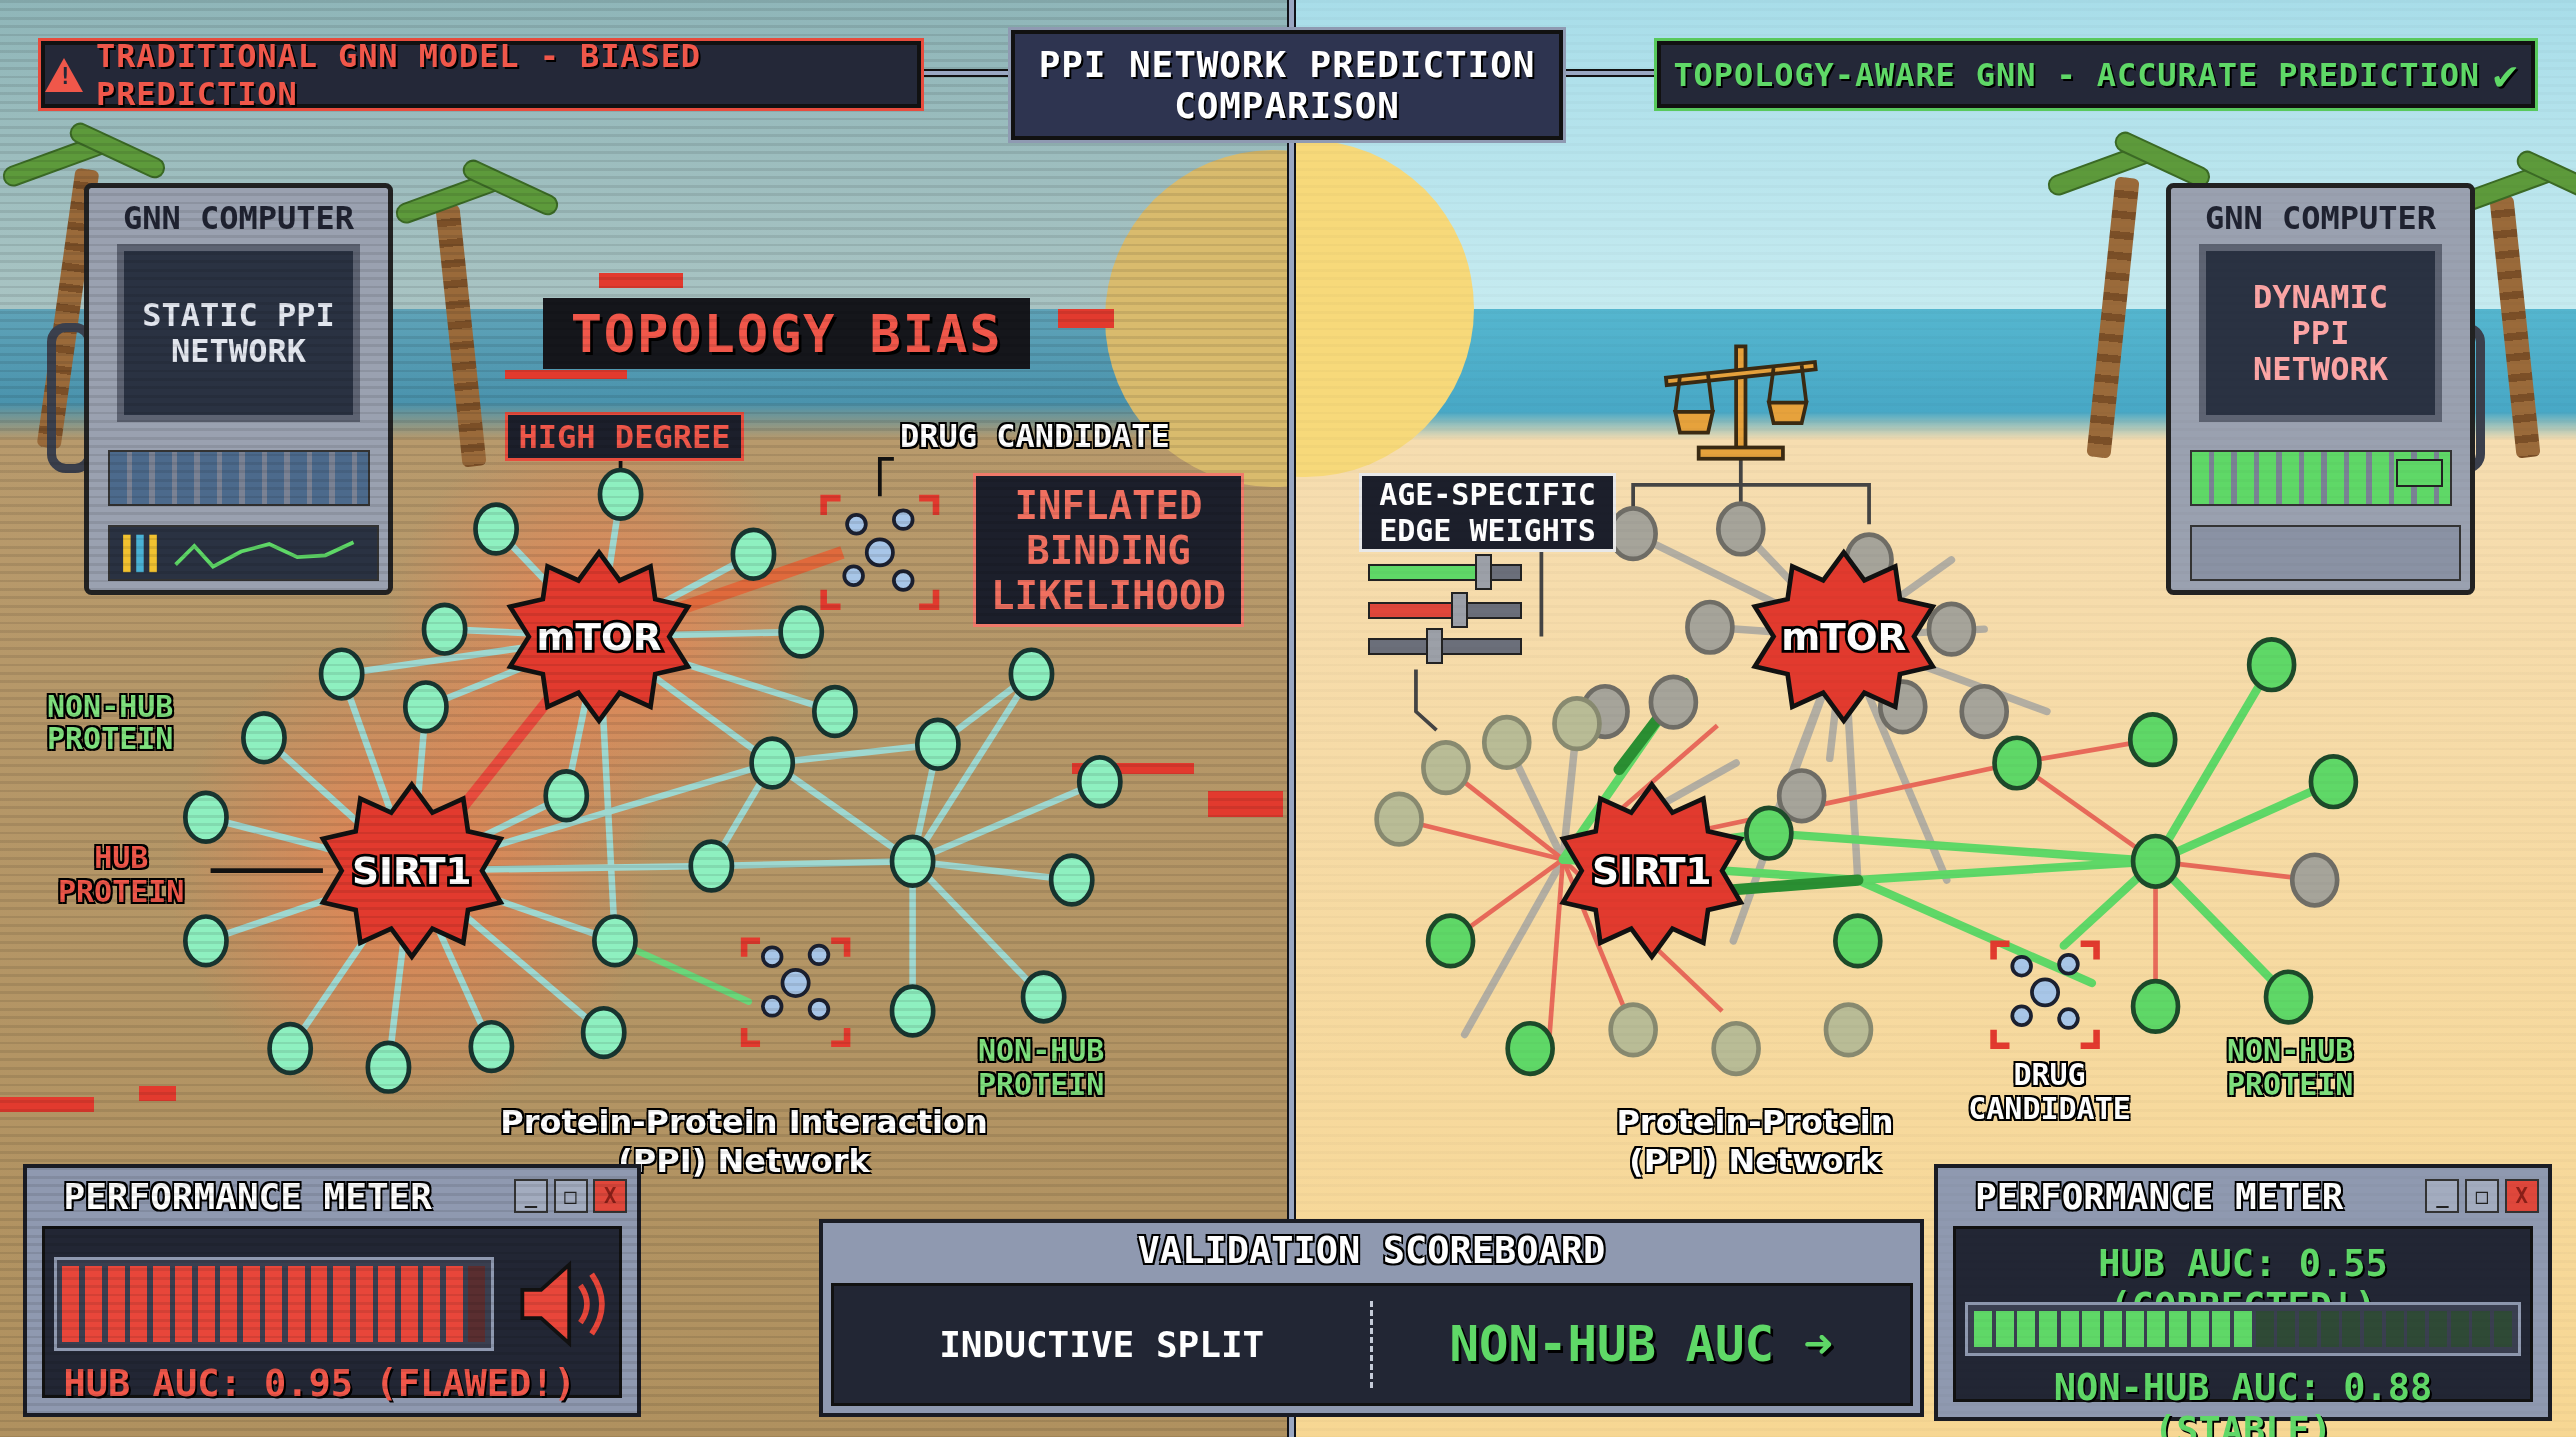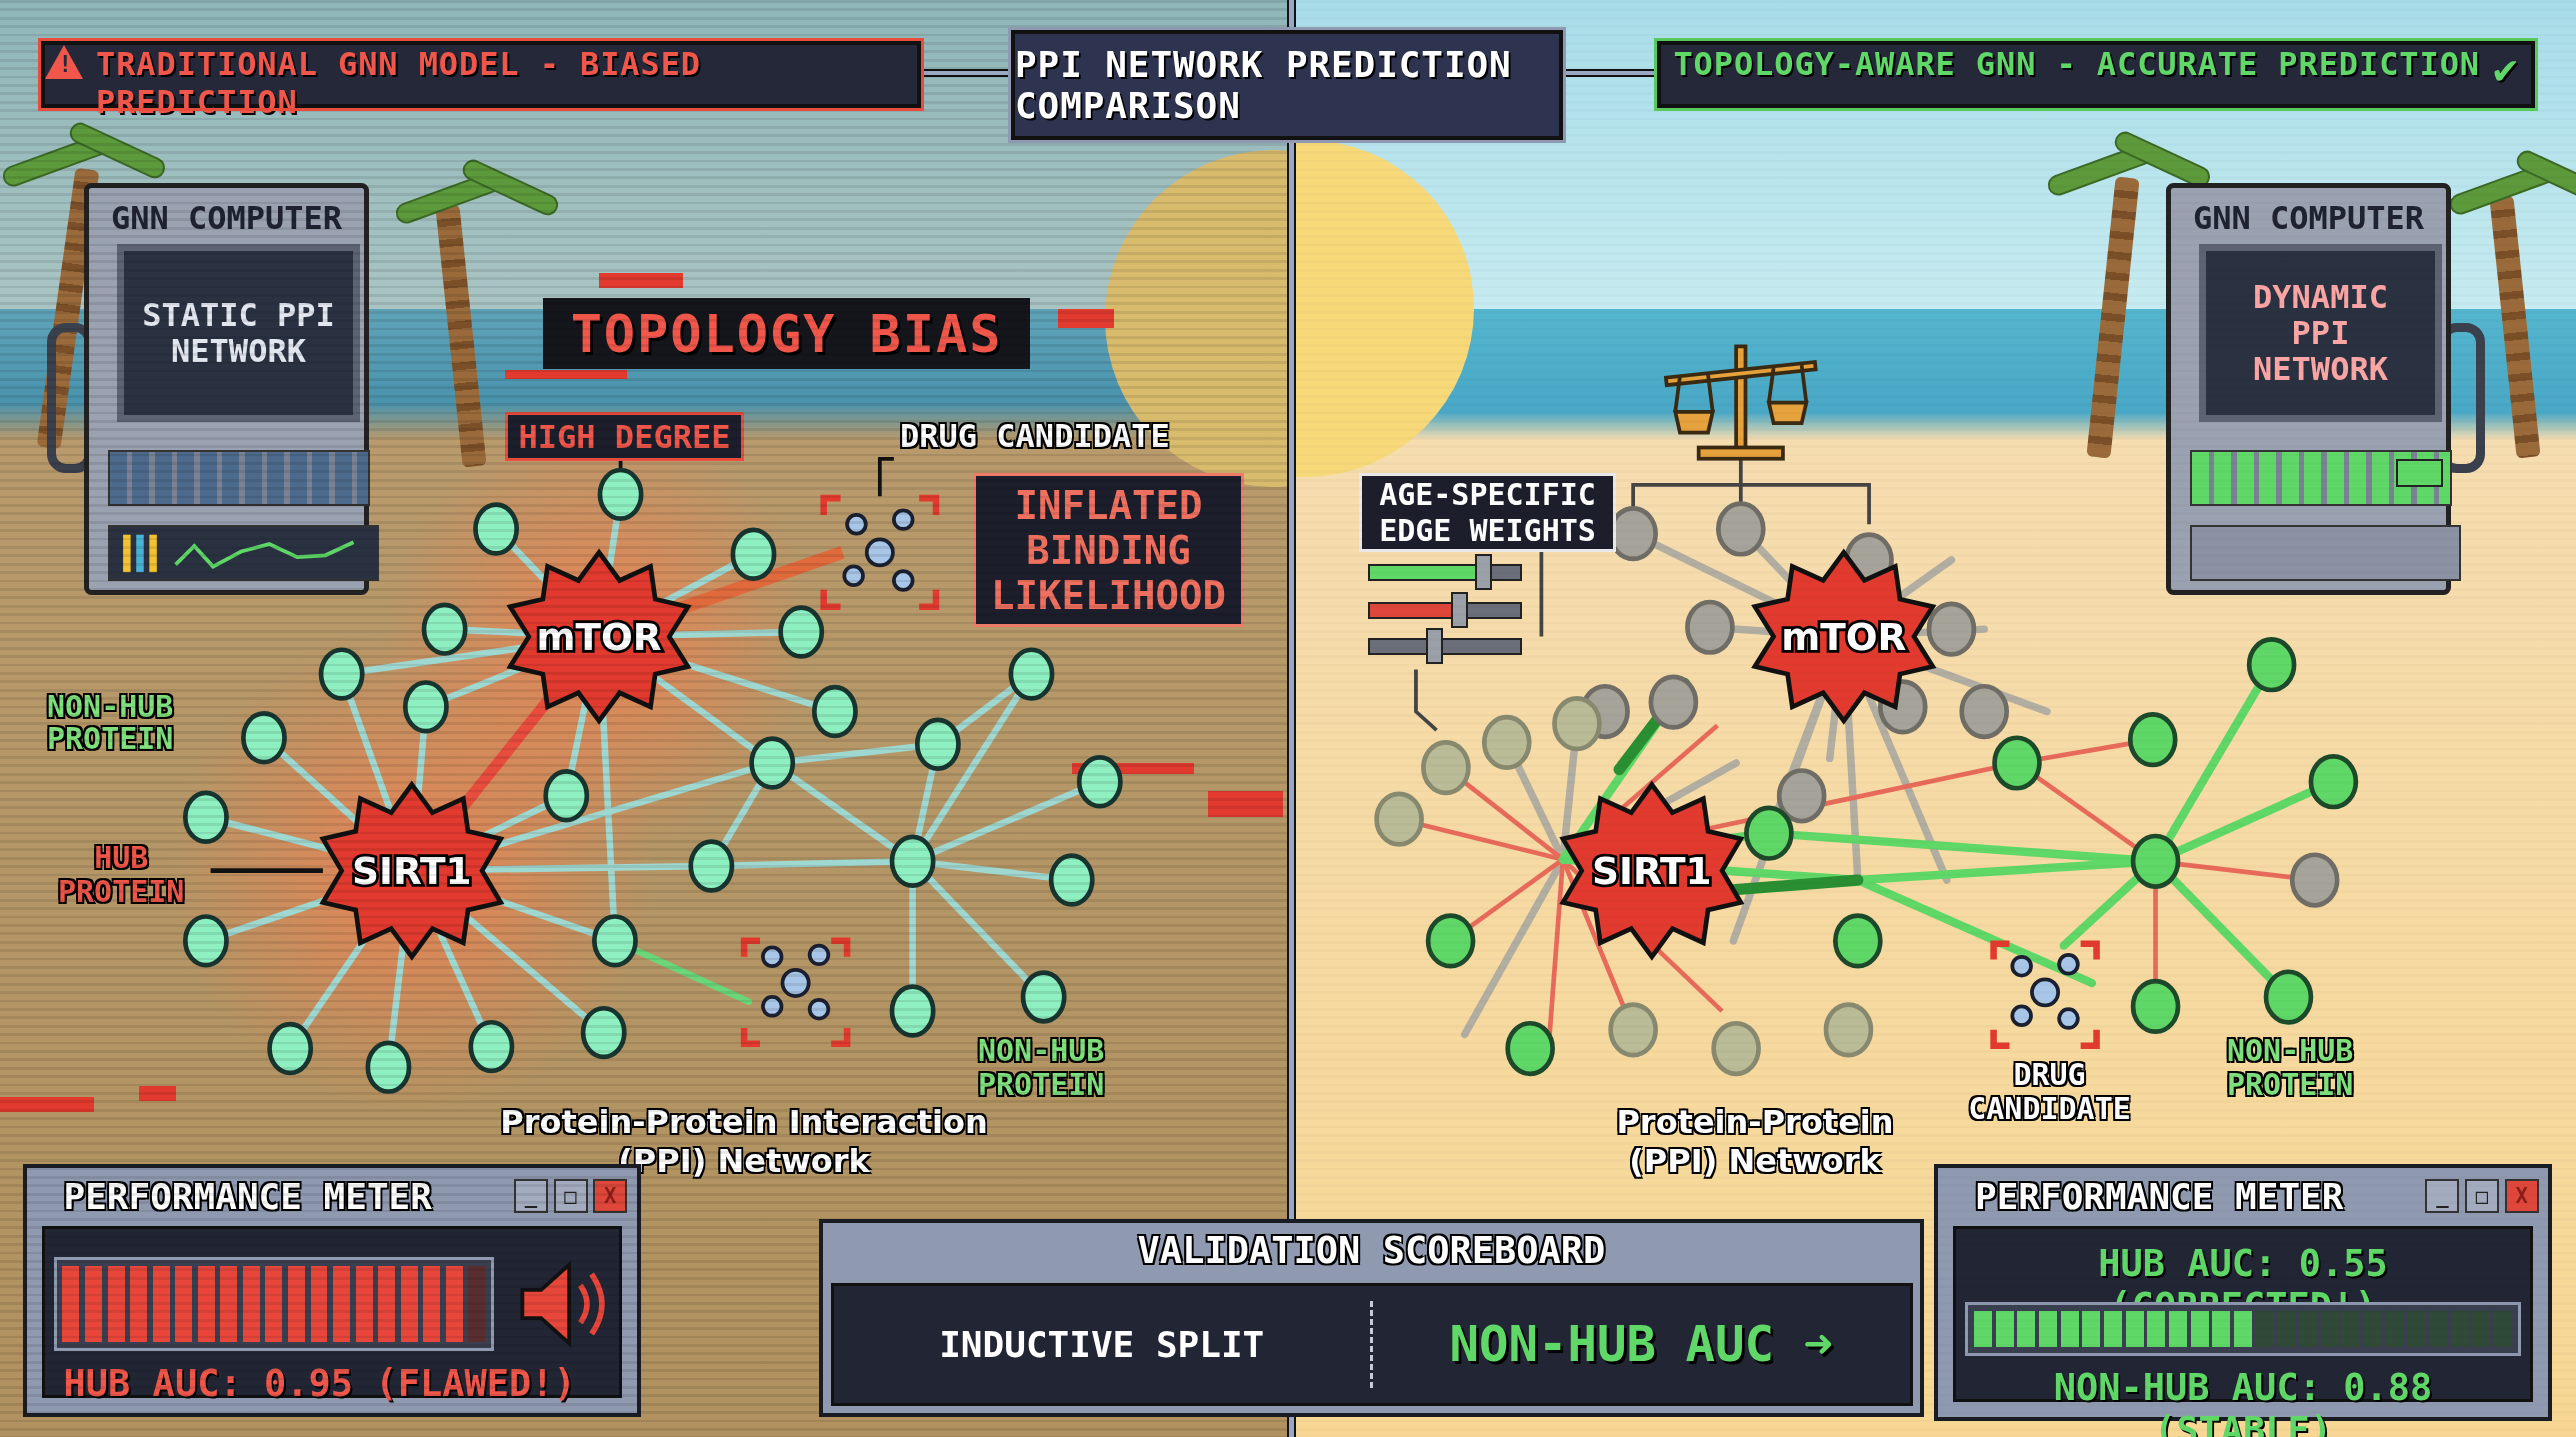--- a/index.html
+++ b/index.html
@@ -16,31 +16,31 @@
   .sun { position: absolute; border-radius: 50%; }
   .sun-left { left: 1105px; top: 150px; width: 337px; height: 337px; background: #d9bb6d; }
   .sun-right { left: -159px; top: 140px; width: 337px; height: 337px; background: #f7d97a; }
   .divider { position: absolute; left: 1287px; top: 0; width: 9.4px; height: 1438px; background: #9aa7c2; border-left: 2.8px solid #101218; border-right: 2.8px solid #101218; }
 
   .palm { position: absolute; }
   .palm .trunk { position: absolute; width: 24px; background: repeating-linear-gradient(to bottom, #9a6a3a 0 13px, #7b4f27 13px 20.6px); border-radius: 5.6px; }
   .palm .leaf { position: absolute; height: 20.6px; background: #5d9a3b; border-radius: 11.2px; border: 2.8px solid #3b6a25; }
 
   
-  .hdr { position: absolute; border: 4.7px solid #111; outline: 3.7px solid; display: flex; align-items: flex-start; justify-content: center; font-weight: bold; letter-spacing: 0.9px; text-shadow: 1.9px 1.9px 0 #000; }
+  .hdr { position: absolute; border: 4.7px solid #111; outline: 3.7px solid; display: flex; align-items: center; justify-content: center; font-weight: bold; letter-spacing: 0.9px; text-shadow: 1.9px 1.9px 0 #000; }
   .hdr-left { left: 41px; top: 41px; width: 880px; height: 67px; background: #242838; outline-color: #e84c3d; color: #f0574a; font-size: 32px; gap: 13px; }
   .hdr-center { left: 1011px; top: 30px; width: 552px; height: 110px; background: #2e3450; outline-color: #8f9ab2; color: #fff; font-size: 36px; line-height: 41px; text-align: center; flex-direction: column; }
   .hdr-right { left: 1657px; top: 41px; width: 878px; height: 67px; background: #242838; outline-color: #58c95c; color: #5fd867; font-size: 32px; gap: 13px; }
   .connector { position: absolute; height: 7.5px; background: #9aa7c2; border-top: 2.8px solid #111; border-bottom: 2.8px solid #111; }
   .warn-tri { width: 0; height: 0; border-left: 19px solid transparent; border-right: 19px solid transparent; border-bottom: 34px solid #f0574a; position: relative; }
   .warn-tri::after { content: "!"; position: absolute; left: -5.6px; top: 5.6px; color: #242838; font-size: 22.5px; font-weight: bold; text-shadow: none; }
 
   
   .computer { position: absolute; width: 374px; height: 412px; }
-  .comp-body { position: absolute; left: 37px; top: 0; width: 285px; height: 412px; background: #9aa1b0; border: 5.6px solid #222; border-radius: 7.5px; }
+  .comp-body { position: absolute; left: 37px; top: 0; width: 309px; height: 412px; background: #9aa1b0; border: 5.6px solid #222; border-radius: 7.5px; }
   .comp-label { position: absolute; left: 0; right: 0; top: 11.2px; text-align: center; font-size: 32px; font-weight: bold; color: #1f2230; }
   .comp-screen { position: absolute; left: 28px; top: 56px; width: 243px; height: 178px; background: #2a3242; border: 7.5px solid #5d6372; display: flex; align-items: center; justify-content: center; text-align: center; font-size: 32px; line-height: 36px; font-weight: bold; }
   .comp-keys { position: absolute; left: 19px; top: 262px; width: 262px; height: 56px; background: #7a8294; border: 2.8px solid #333; background-image: repeating-linear-gradient(to right, #4c6a8c 0 17px, transparent 17px 22.5px); background-size: 100% 9.4px; background-repeat: repeat-y; }
   .comp-base { position: absolute; left: 19px; top: 337px; width: 271px; height: 56px; background: #2a3242; border: 2.8px solid #333; }
   .handle { position: absolute; width: 47px; height: 150px; border: 9.4px solid #3b404d; border-radius: 19px; }
 
   
   .tag { position: absolute; font-weight: bold; text-align: center; text-shadow: 1.9px 1.9px 0 #000, -1.9px -1.9px 0 #000, 1.9px -1.9px 0 #000, -1.9px 1.9px 0 #000; }
   .box-dark { position: absolute; background: #1c1f2b; border: 3.7px solid; display: flex; align-items: center; justify-content: center; text-align: center; font-weight: bold; }
 

